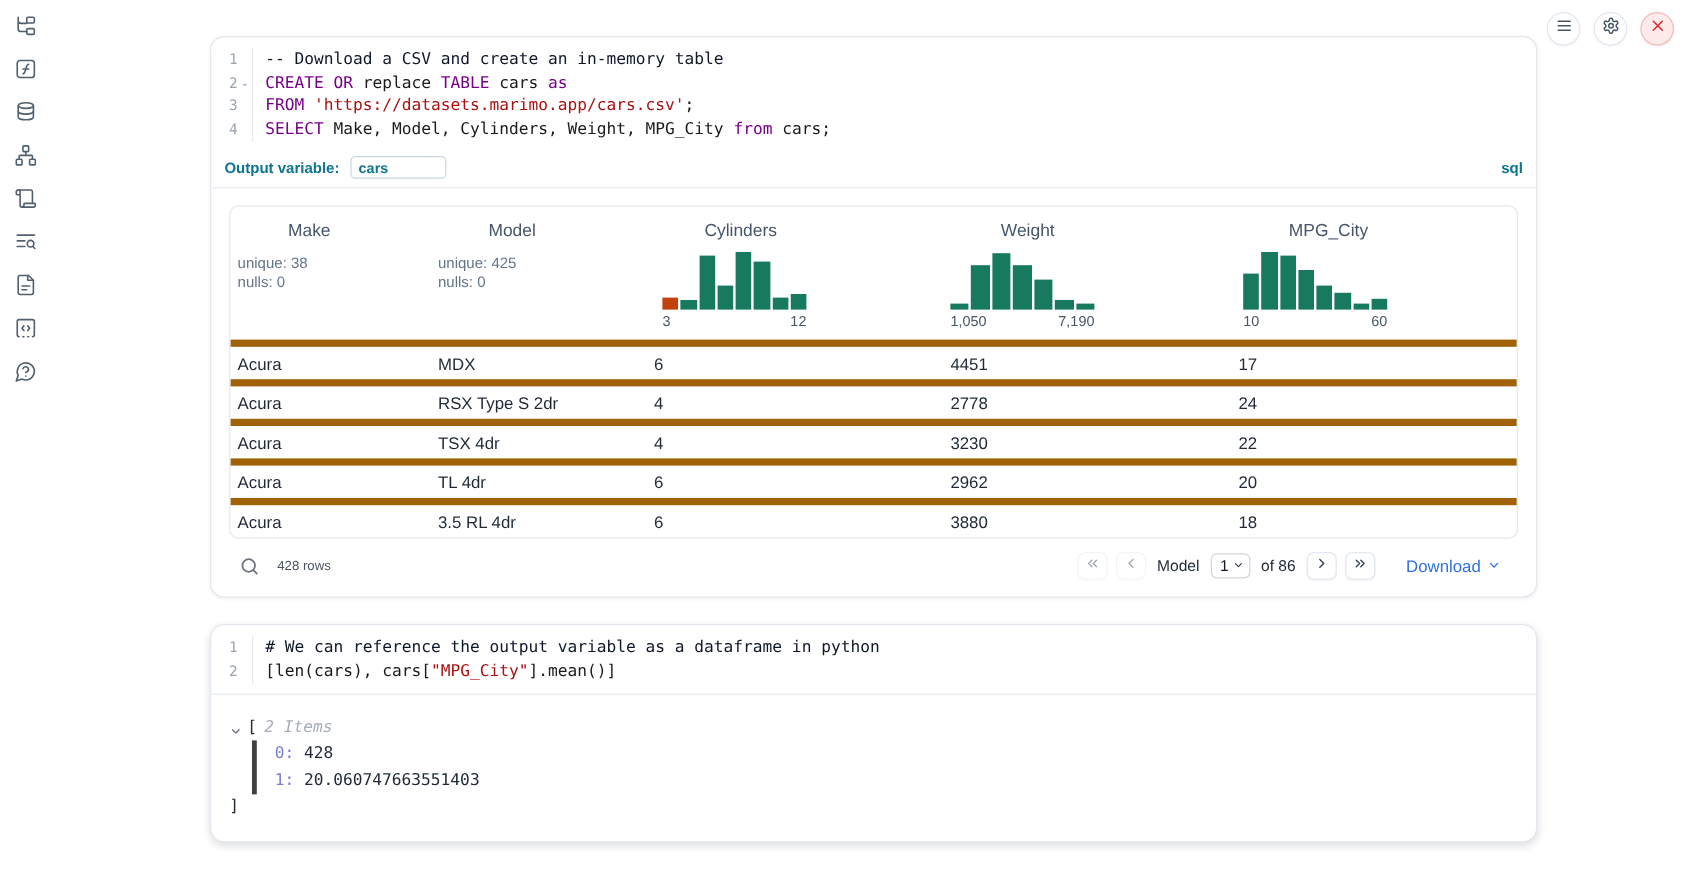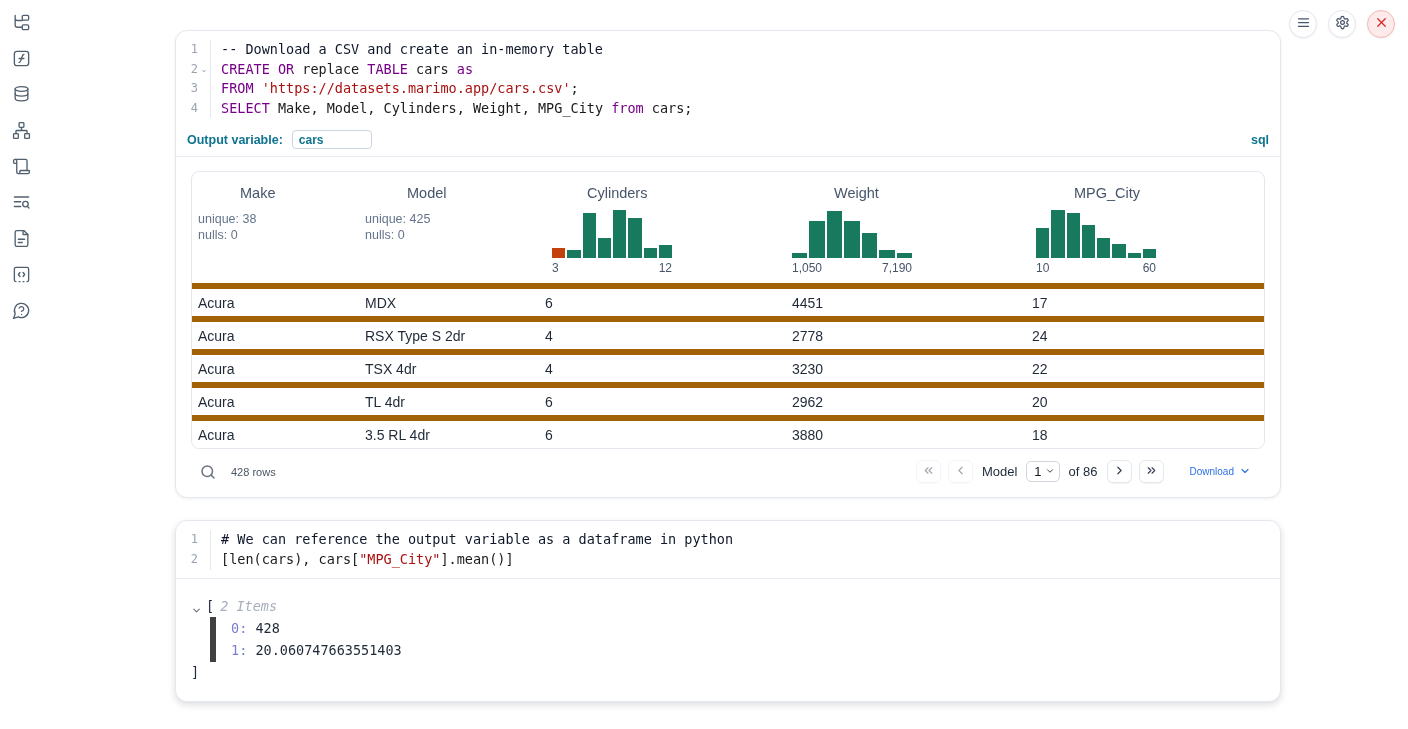--- a/index.html
+++ b/index.html
@@ -86,33 +86,33 @@
   .pg-btn svg { width:13px; height:13px; stroke:#334155; stroke-width:2.2; fill:none;
     stroke-linecap:round; stroke-linejoin:round; }
   .pg-btn.disabled { opacity:.45; }
   .pg-text { font-size:13px; color:#1f2937; margin:0 2px; }
   .pg-select { display:flex; align-items:center; gap:3px; border:1px solid #d1d5db;
     border-radius:5px; height:21px; padding:0 4px 0 7px; font-size:13px; color:#111827;
     cursor:pointer; }
   .pg-select svg { width:10px; height:10px; stroke:#374151; stroke-width:2.4; fill:none;
     stroke-linecap:round; stroke-linejoin:round; }
   .download-link { margin-left:26px; margin-right:14px; display:flex; align-items:center; gap:5px;
-    font-size:10px; color:#2e6fe0; cursor:pointer; }
+    font-size:14px; color:#2e6fe0; cursor:pointer; }
   .download-link svg { width:12px; height:12px; stroke:#2e6fe0; stroke-width:2.2; fill:none;
     stroke-linecap:round; stroke-linejoin:round; }
 
   
   .tree-area { padding:17px 15px 18px 15px;
     font-family:"DejaVu Sans Mono","Liberation Mono",monospace; font-size:13.5px; color:#1f2937; }
   .tree-head { display:flex; align-items:center; line-height:21px; }
   .tree-chevron { width:11px; height:11px; margin-right:4px; cursor:pointer; }
   .tree-chevron svg { width:11px; height:11px; stroke:#6b7280; stroke-width:2.4; fill:none;
     stroke-linecap:round; stroke-linejoin:round; }
   .tree-items-label { color:#a7aebc; font-style:italic; margin-left:6px; }
-  .tree-entries { margin-left:19px; border-left:6px solid #404040; padding-left:15px; }
+  .tree-entries { margin-left:19px; border-left:4px solid #404040; padding-left:15px; }
   .tree-entry { line-height:22.5px; }
   .tree-index { color:#7b7fd0; }
   .tree-close { line-height:21px; }
 </style>
 </head>
 <body>
 
 <div class="sidebar">
   <div class="sb-item">
     <span><svg viewBox="0 0 24 24">

